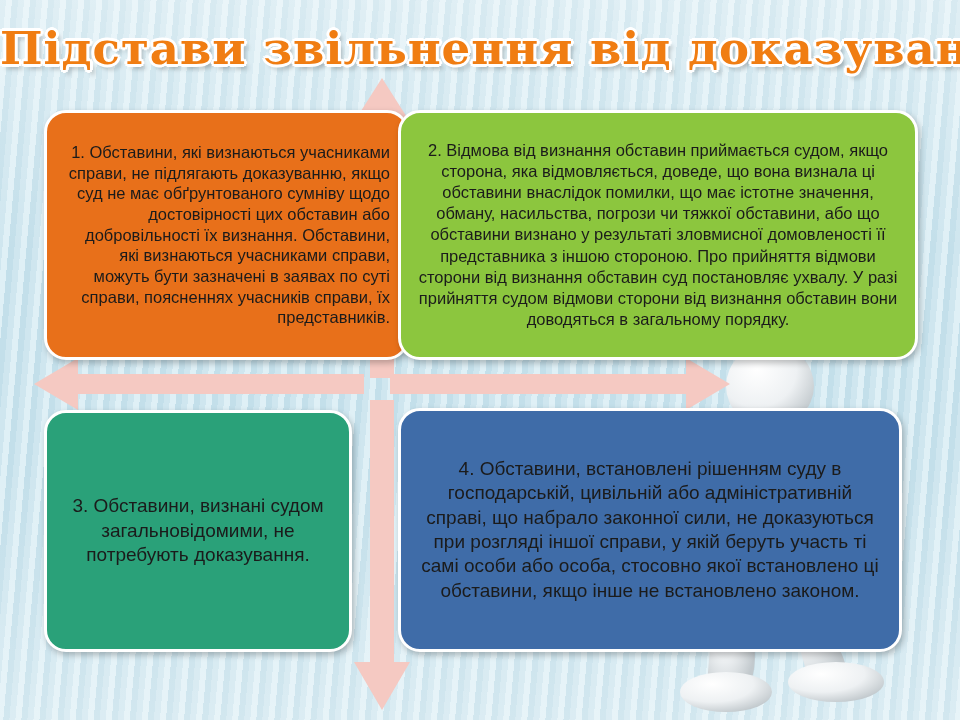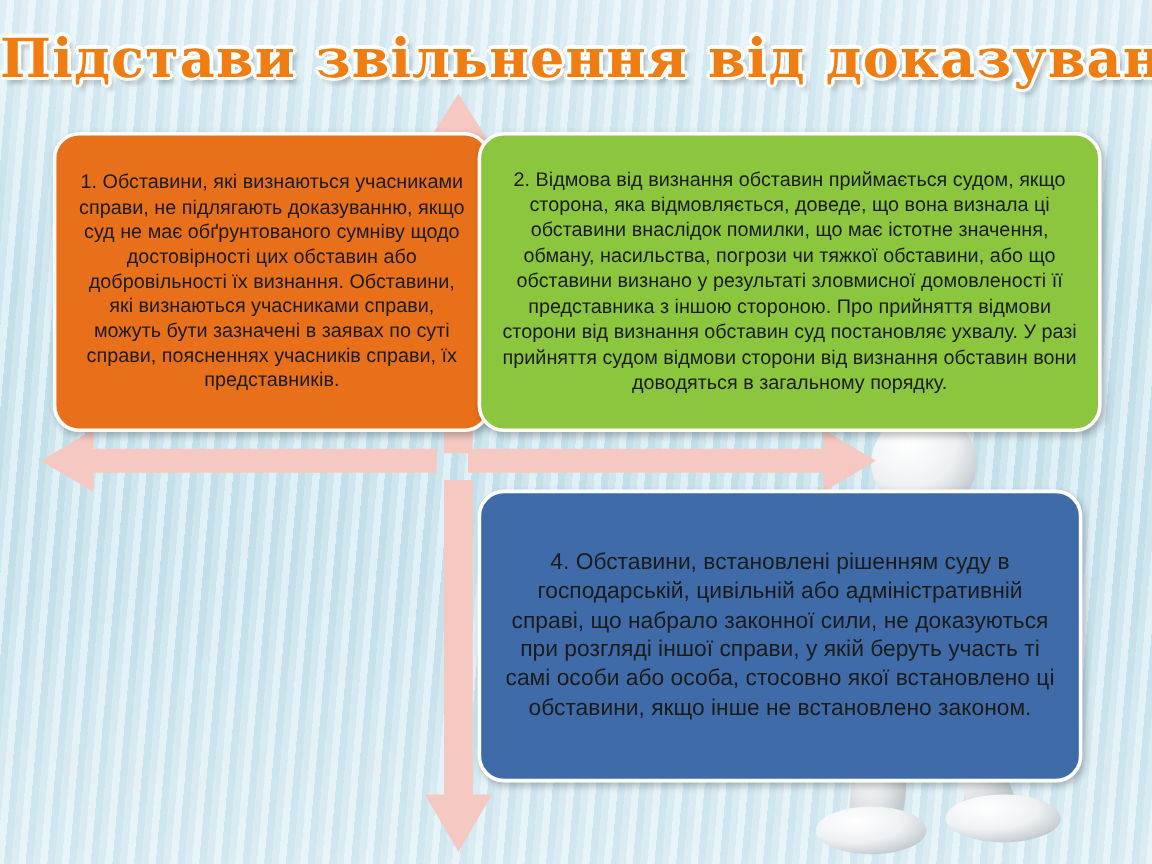--- a/index.html
+++ b/index.html
@@ -100,20 +100,21 @@
   }
 
   #box1 {
     left: 44px;
     top: 110px;
     width: 365px;
     height: 250px;
     background: #e8701a;
     font-size: 16.5px;
     line-height: 1.25;
+    text-align: right;
   }
   #box2 {
     left: 398px;
     top: 110px;
     width: 520px;
     height: 250px;
     background: #8cc63e;
     font-size: 16.5px;
     line-height: 1.28;
   }
@@ -197,18 +198,21 @@
   <div class="title">Підстави звільнення від доказування</div>
 
   <div class="box" id="box1">
     <p>1. Обставини, які визнаються учасниками справи, не підлягають доказуванню, якщо суд не має обґрунтованого сумніву щодо достовірності цих обставин або добровільності їх визнання. Обставини, які визнаються учасниками справи, можуть бути зазначені в заявах по суті справи, поясненнях учасників справи, їх представників.</p>
   </div>
 
   <div class="box" id="box2">
     <p>2. Відмова від визнання обставин приймається судом, якщо сторона, яка відмовляється, доведе, що вона визнала ці обставини внаслідок помилки, що має істотне значення, обману, насильства, погрози чи тяжкої обставини, або що обставини визнано у результаті зловмисної домовленості її представника з іншою стороною. Про прийняття відмови сторони від визнання обставин суд постановляє ухвалу. У разі прийняття судом відмови сторони від визнання обставин вони доводяться в загальному порядку.</p>
   </div>
 
+  <div class="box" id="box3">
+    <p>3. Обставини, визнані судом загальновідомими, не потребують доказування.</p>
+  </div>
 
   <div class="box" id="box4">
     <p>4. Обставини, встановлені рішенням суду в господарській, цивільній або адміністративній справі, що набрало законної сили, не доказуються при розгляді іншої справи, у якій беруть участь ті самі особи або особа, стосовно якої встановлено ці обставини, якщо  інше не встановлено законом.</p>
   </div>
 
 </div>
 
 </body></html>

